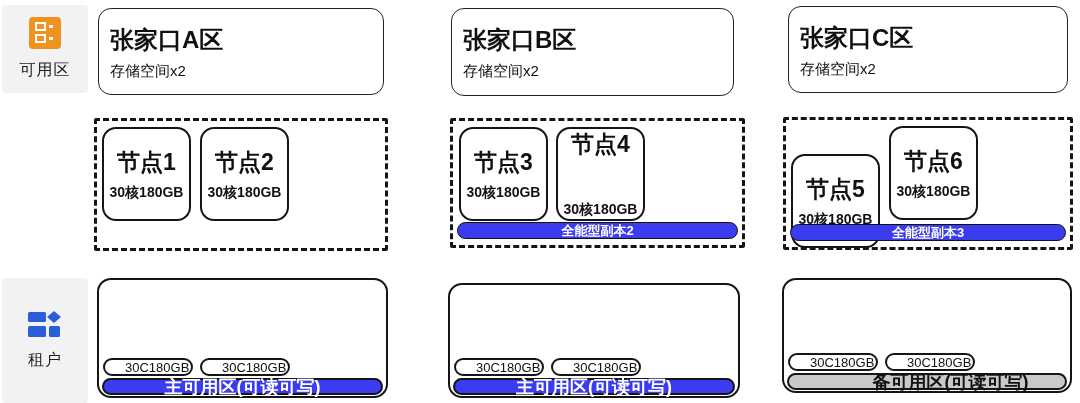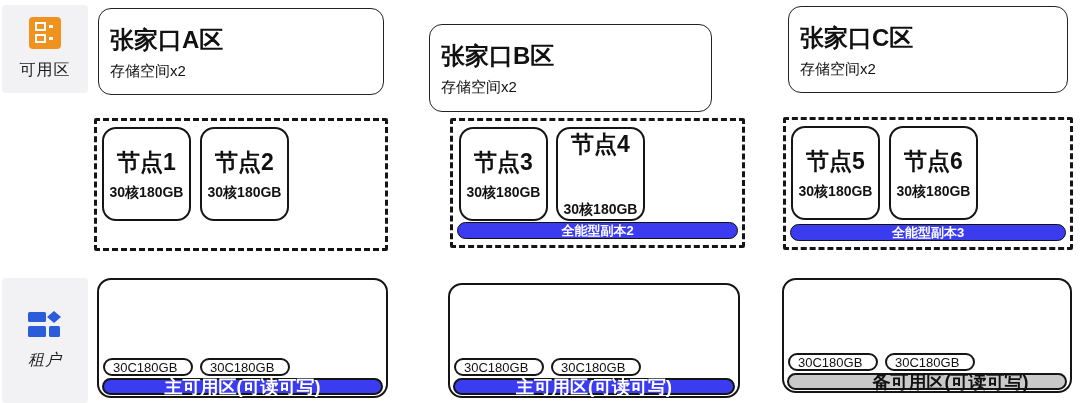--- a/index.html
+++ b/index.html
@@ -39,21 +39,21 @@
     font-size:13px;font-weight:700;color:#fff;
   }
   
   .tenant-card{
     position:absolute;background:#fff;border:2px solid #151515;border-radius:14px;
     box-sizing:border-box;
   }
   .spec-pill{
     position:absolute;bottom:20px;width:90px;height:18px;border-radius:10px;
     background:#fff;border:2px solid #151515;box-sizing:border-box;
-    display:flex;align-items:center;justify-content:flex-start;padding-left:8px;
+    display:flex;align-items:center;justify-content:flex-start;padding-left:20px;
     font-size:13px;color:#111;
   }
   .status-pill{
     position:absolute;left:3px;right:3px;bottom:1px;height:17px;border-radius:10px;
     box-sizing:border-box;border:2px solid #151515;
     display:flex;align-items:center;justify-content:center;
     font-size:18px;font-weight:700;
   }
   .status-primary{background:#3B3BF0;color:#fff;}
   .status-standby{background:#C9C9C9;color:#111;padding-left:47px;}
@@ -70,37 +70,37 @@
         <rect x="7" y="6" width="9" height="7" fill="none" stroke="#fff" stroke-width="2"></rect>
         <rect x="20" y="8" width="4" height="3" fill="#fff"></rect>
         <rect x="7" y="18" width="9" height="7" fill="none" stroke="#fff" stroke-width="2"></rect>
         <rect x="20" y="20" width="4" height="3" fill="#fff"></rect>
       </svg>
     </span>
     <span class="side-label">可用区</span>
   </div>
 
 
-  <div class="side-box" style="top:278px;height:125px;font-style:italic;">
+  <div class="side-box" style="top:278px;height:125px;">
     <span>
       <svg width="34" height="28" viewBox="0 0 34 28">
         <rect x="0" y="1" width="18" height="10" rx="1.5" fill="#2B5CD9"></rect>
         <polygon points="26,0 33,6 26,12 19,6" fill="#2B5CD9"></polygon>
         <rect x="0" y="15" width="18" height="11" rx="1.5" fill="#2B5CD9"></rect>
         <rect x="21" y="15" width="11" height="11" rx="1.5" fill="#2B5CD9"></rect>
       </svg>
     </span>
     <span class="side-label">租户</span>
   </div>
 
   <div class="zone-card" style="left:98px;top:8px;width:286px;height:87px;">
     <div class="zone-title">张家口A区</div>
     <div class="zone-sub">存储空间x2</div>
   </div>
-  <div class="zone-card" style="left:429px;top:8px;width:283px;height:88px;margin-top:16px;">
+  <div class="zone-card" style="left:451px;top:8px;width:283px;height:88px;">
     <div class="zone-title">张家口B区</div>
     <div class="zone-sub">存储空间x2</div>
   </div>
   <div class="zone-card" style="left:788px;top:6px;width:280px;height:87px;">
     <div class="zone-title">张家口C区</div>
     <div class="zone-sub">存储空间x2</div>
   </div>
 
   <div class="node-group" style="left:94px;top:118px;width:294px;height:133px;">
     <div class="node-card" style="left:5px;">
@@ -119,21 +119,21 @@
       <span class="node-spec">30核180GB</span>
     </div>
     <div class="node-card" style="left:103px;justify-content:space-between;">
       <span class="node-name">节点4</span>
       <span class="node-spec">30核180GB</span>
     </div>
     <div class="replica-pill">全能型副本2</div>
   </div>
 
   <div class="node-group" style="left:783px;top:117px;width:290px;height:133px;">
-    <div class="node-card" style="left:5px;">
+    <div class="node-card" style="left:5px;margin-top:28px;">
       <span class="node-name">节点5</span>
       <span class="node-spec">30核180GB</span>
     </div>
     <div class="node-card" style="left:103px;">
       <span class="node-name">节点6</span>
       <span class="node-spec">30核180GB</span>
     </div>
     <div class="replica-pill">全能型副本3</div>
   </div>
 

